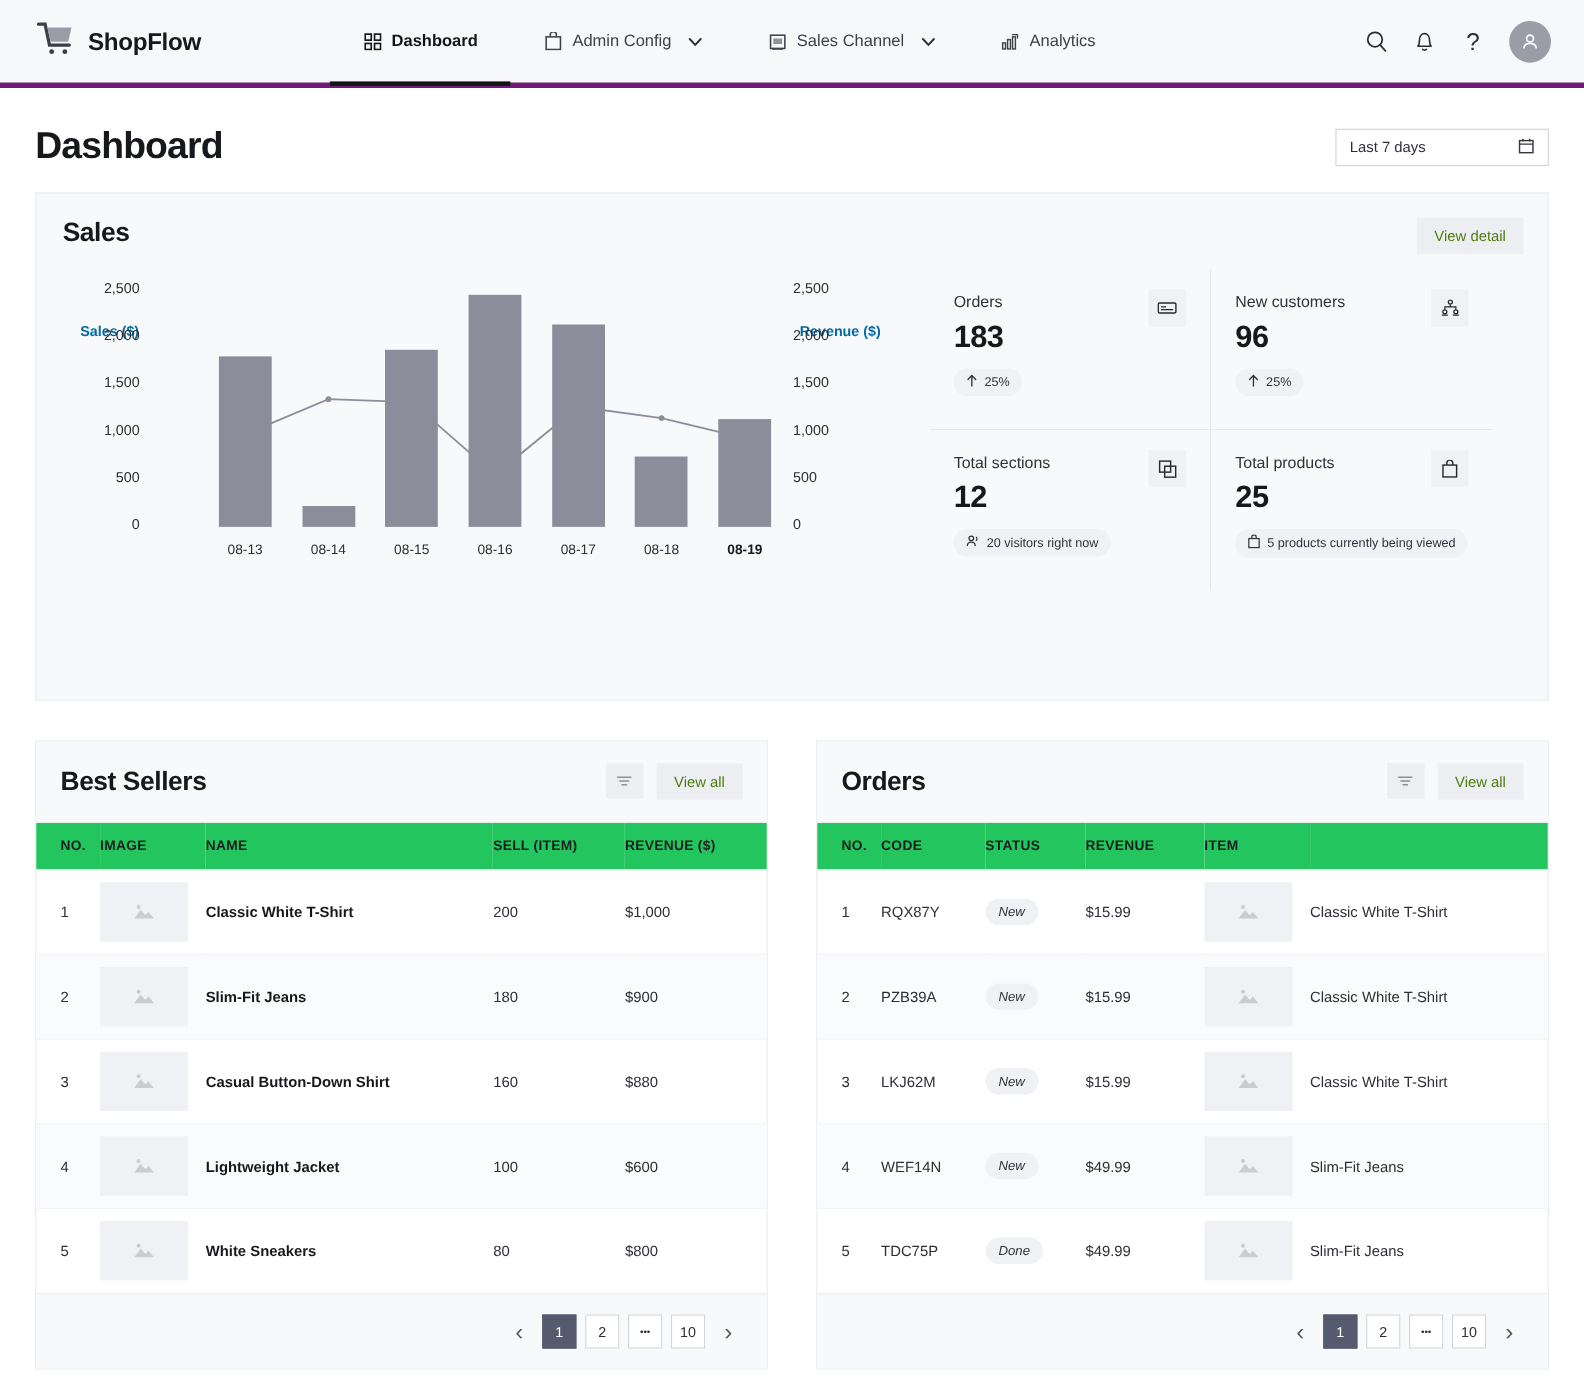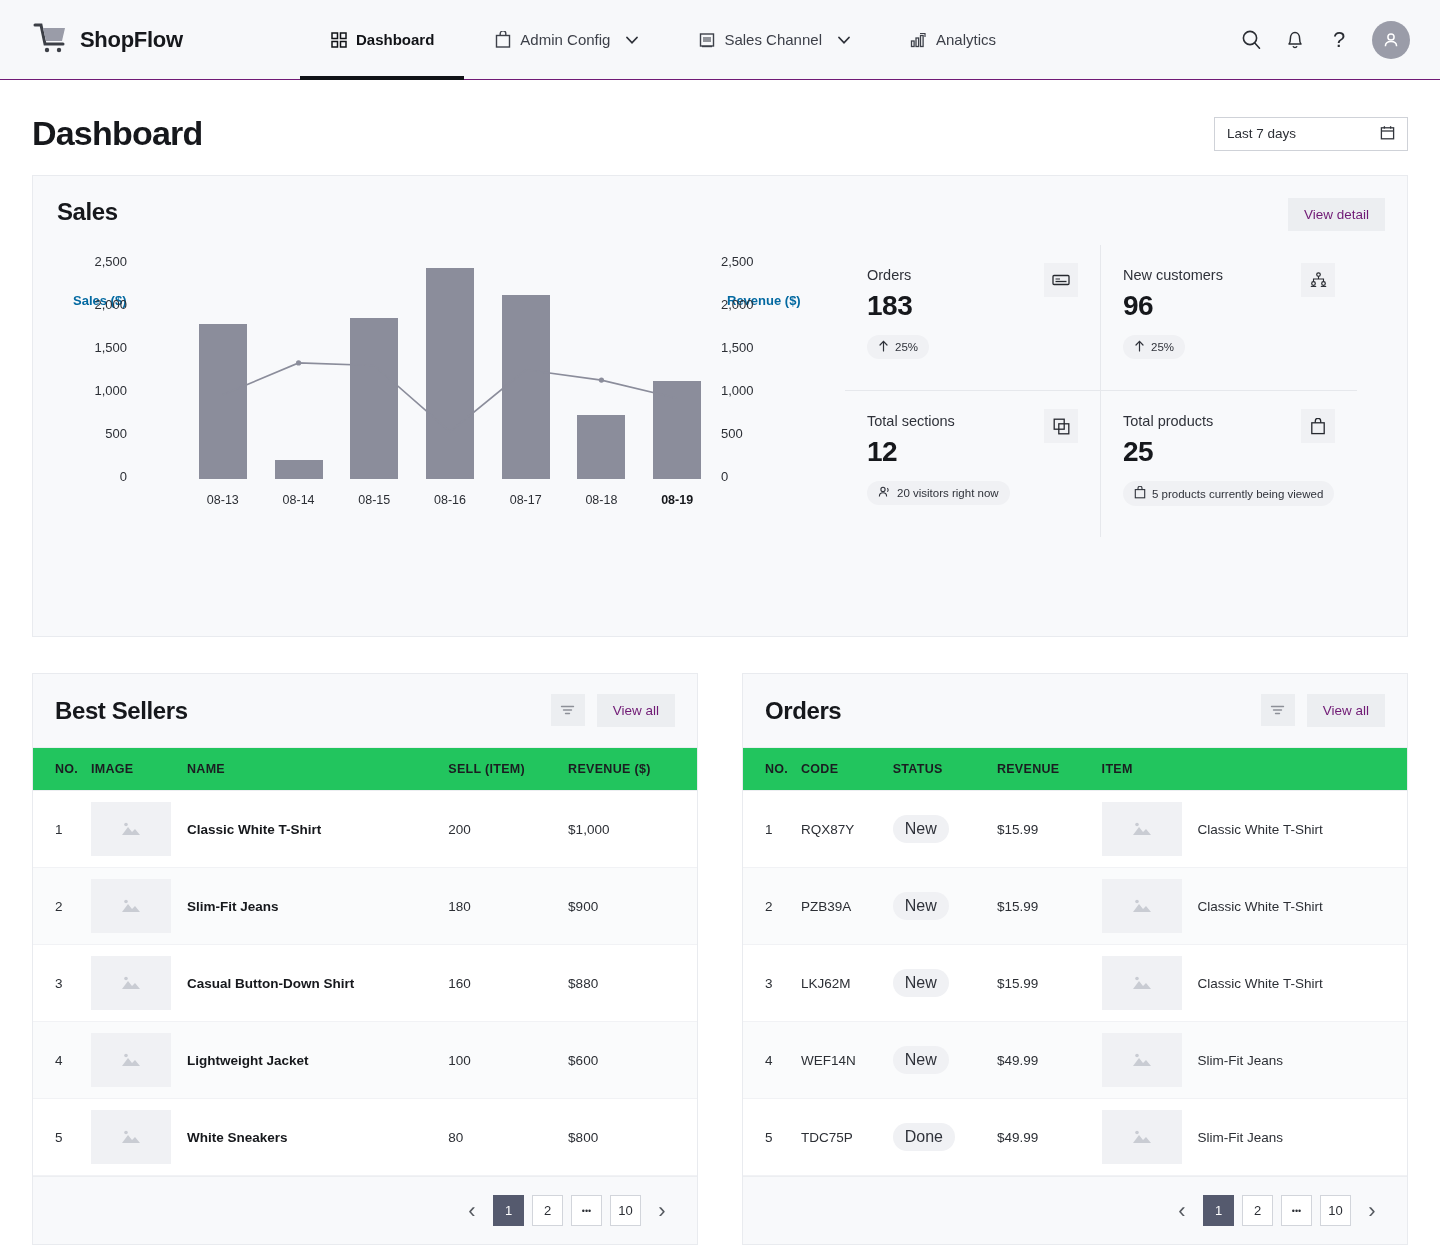--- a/index.html
+++ b/index.html
@@ -10,21 +10,21 @@
     color: #1b1d21;
     overflow: hidden;
   }
 
   
   .topnav {
     height: 80px; width: 1440px;
     background: #f7f8fa;
     display: flex; align-items: center;
     position: relative;
-    border-bottom: 1px solid #701a75;
+    border-bottom: 5px solid #701a75;
   }
   .brand { display: flex; align-items: center; gap: 10px; padding-left: 32px; width: 300px; }
   .brand-name { font-size: 22px; font-weight: 700; letter-spacing: -0.3px; color: #16181c; }
 
   .nav-items { display: flex; align-items: center; gap: 0px; height: 80px; }
   .nav-item {
     display: flex; align-items: center; gap: 9px;
     height: 80px; padding: 0 30px;
     font-size: 15px; color: #3d4049; cursor: pointer;
     position: relative;
@@ -58,21 +58,21 @@
     display: flex; align-items: center; justify-content: space-between;
     padding: 0 12px; font-size: 13.5px; color: #2c2f35; cursor: pointer;
   }
 
   
   .card { background: #f8f9fb; border: 1px solid #e9ebef; }
   .sales-card { margin: 0 32px; padding: 22px 22px 20px 22px; position: relative; height: 462px; }
   .sales-head { display: flex; align-items: flex-start; justify-content: space-between; }
   .sales-title { font-size: 24px; font-weight: 700; letter-spacing: -0.4px; color: #16181c; padding-left: 2px; }
   .btn-ghost {
-    background: #eceef1; border: none; color: #701a75;
+    background: #eceef1; border: none; color: #4d7c0f;
     font-size: 13.5px; padding: 9px 16px; cursor: pointer;
     font-family: "Liberation Sans", sans-serif;
   }
 
   .sales-body { display: flex; margin-top: 6px; }
   .chart-wrap { width: 790px; position: relative; }
   .axis-label { font-size: 13px; font-weight: 700; color: #0369a1; }
   .axis-label.left { position: absolute; left: 18px; top: 56px; }
   .axis-label.right { position: absolute; left: 672px; top: 56px; }
 
@@ -120,21 +120,21 @@
     text-align: left; font-size: 12.5px; font-weight: 700; letter-spacing: 0.3px;
     color: #1b1d21; padding: 14px 0; border-top: 1px solid #eceef1; border-bottom: 1px solid #eceef1;
     background: #22c55e;
   }
   td { font-size: 13.5px; color: #2c2f35; padding: 0; height: 77px; vertical-align: middle; border-bottom: 1px solid #f1f2f5; }
   tbody tr:nth-child(even) { background: #fafbfc; }
   .c-no { width: 58px; padding-left: 22px !important; }
   .c-img { width: 96px; }
   .thumb { width: 80px; height: 54px; background: #f0f1f4; display: flex; align-items: center; justify-content: center; }
   .name-strong { font-weight: 700; color: #16181c; }
-  .badge { display: inline-block; background: #f0f1f4; border-radius: 40px; padding: 5px 12px; font-size: 16px; color: #2f323a; }
+  .badge { display: inline-block; background: #f0f1f4; border-radius: 40px; padding: 5px 12px; font-size: 12px; color: #2f323a; font-style: italic; }
 
   .pager { display: flex; align-items: center; justify-content: flex-end; gap: 8px; padding: 18px 22px; background: #f8f9fb; border-top: 1px solid #eceef1; }
   .pg { width: 31px; height: 31px; border: 1px solid #d2d5db; background: #ffffff; display: flex; align-items: center; justify-content: center; font-size: 13px; color: #2c2f35; cursor: pointer; }
   .pg.active { background: #555a6e; border-color: #555a6e; color: #ffffff; }
   .pg-arrow { width: 26px; height: 26px; display: flex; align-items: center; justify-content: center; cursor: pointer; color: #55595f; }
 </style>
 </head>
 <body>
 
 <div class="topnav">

